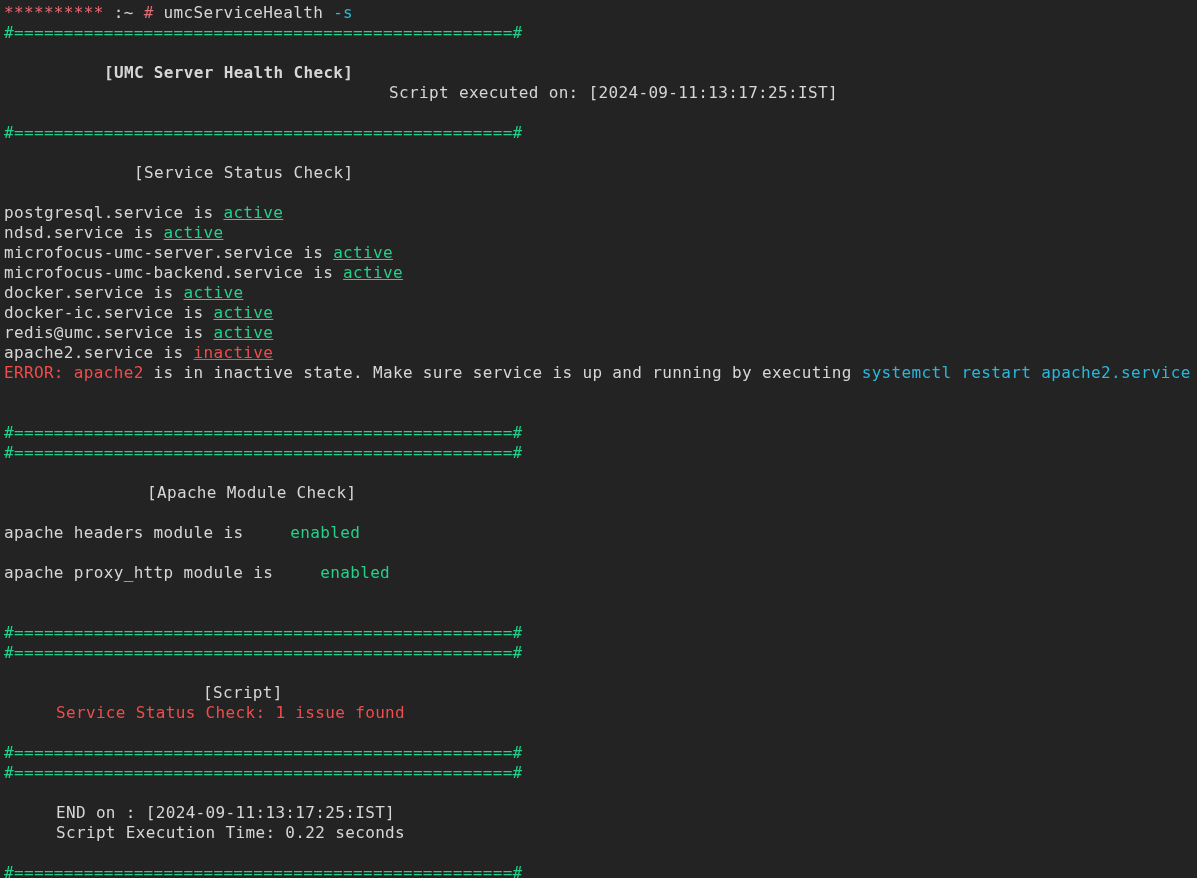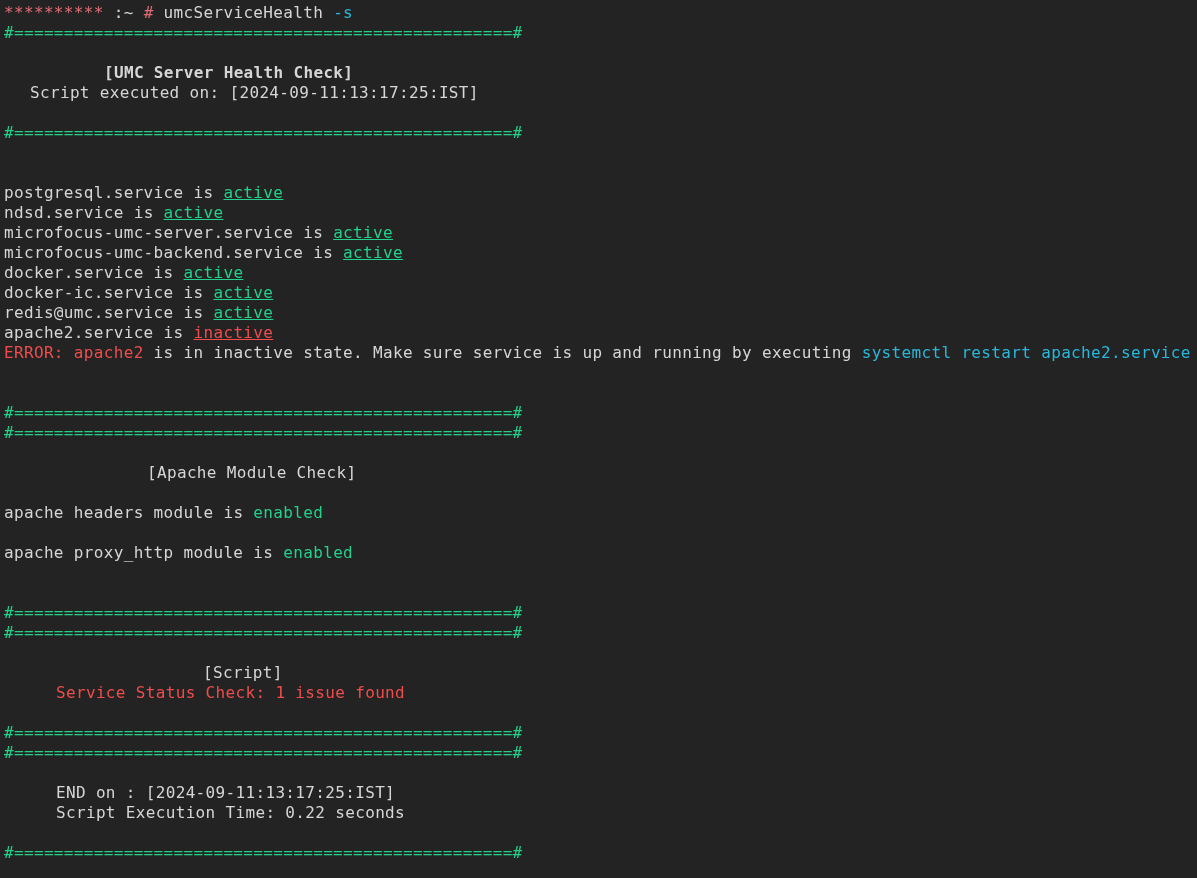--- a/index.html
+++ b/index.html
@@ -22,34 +22,34 @@
     line-height: 20px;
     letter-spacing: 0.34px;
   }
   .row {
     height: 20px;
     white-space: pre;
   }
   .sep { color: var(--green, #23d18b); }
   .rose { color: var(--rose, #e06c75); }
   .red { color: var(--red, #f14c4c); }
-  .green { color: var(--green, #23d18b); }
+  .green { color: var(--green, #23d18b); margin-left: 37px; }
   .cyan { color: var(--cyan, #29b8db); }
   .ok {
     color: var(--green, #23d18b);
     text-decoration: underline;
   }
   .bad {
     color: var(--red, #f14c4c);
     text-decoration: underline;
     margin-top: 20px;
   }
   
   .ind-title-umc     { padding-left: 100px; font-weight: bold; }
-  .ind-script-exec   { padding-left: 26px; }
+  .ind-script-exec   { padding-left: 26px; text-align: center; }
   .ind-title-service { padding-left: 130px; }
   .ind-title-apache  { padding-left: 143px; }
   .ind-title-summary { padding-left: 199px; }
   .ind-summary-line  { padding-left: 52px; }
   .ind-footer        { padding-left: 52px; }
 </style>
 </head>
 <body>
 
 <div class="terminal">
@@ -63,20 +63,21 @@
   <div class="row ind-title-umc">[UMC Server Health Check]</div>
 
   <div class="row ind-script-exec"><span>Script executed on: </span><span>[2024-09-11:13:17:25:IST]</span></div>
 
   <div class="row"></div>
 
   <div class="row sep">#==================================================#</div>
 
   <div class="row"></div>
 
+  <div class="row ind-title-service">[Service Status Check]</div>
 
   <div class="row"></div>
 
   <div class="row"><span>postgresql.service</span><span> is </span><span class="ok">active</span></div>
   <div class="row"><span>ndsd.service</span><span> is </span><span class="ok">active</span></div>
   <div class="row"><span>microfocus-umc-server.service</span><span> is </span><span class="ok">active</span></div>
   <div class="row"><span>microfocus-umc-backend.service</span><span> is </span><span class="ok">active</span></div>
   <div class="row"><span>docker.service</span><span> is </span><span class="ok">active</span></div>
   <div class="row"><span>docker-ic.service</span><span> is </span><span class="ok">active</span></div>
   <div class="row"><span>redis@umc.service</span><span> is </span><span class="ok">active</span></div>

